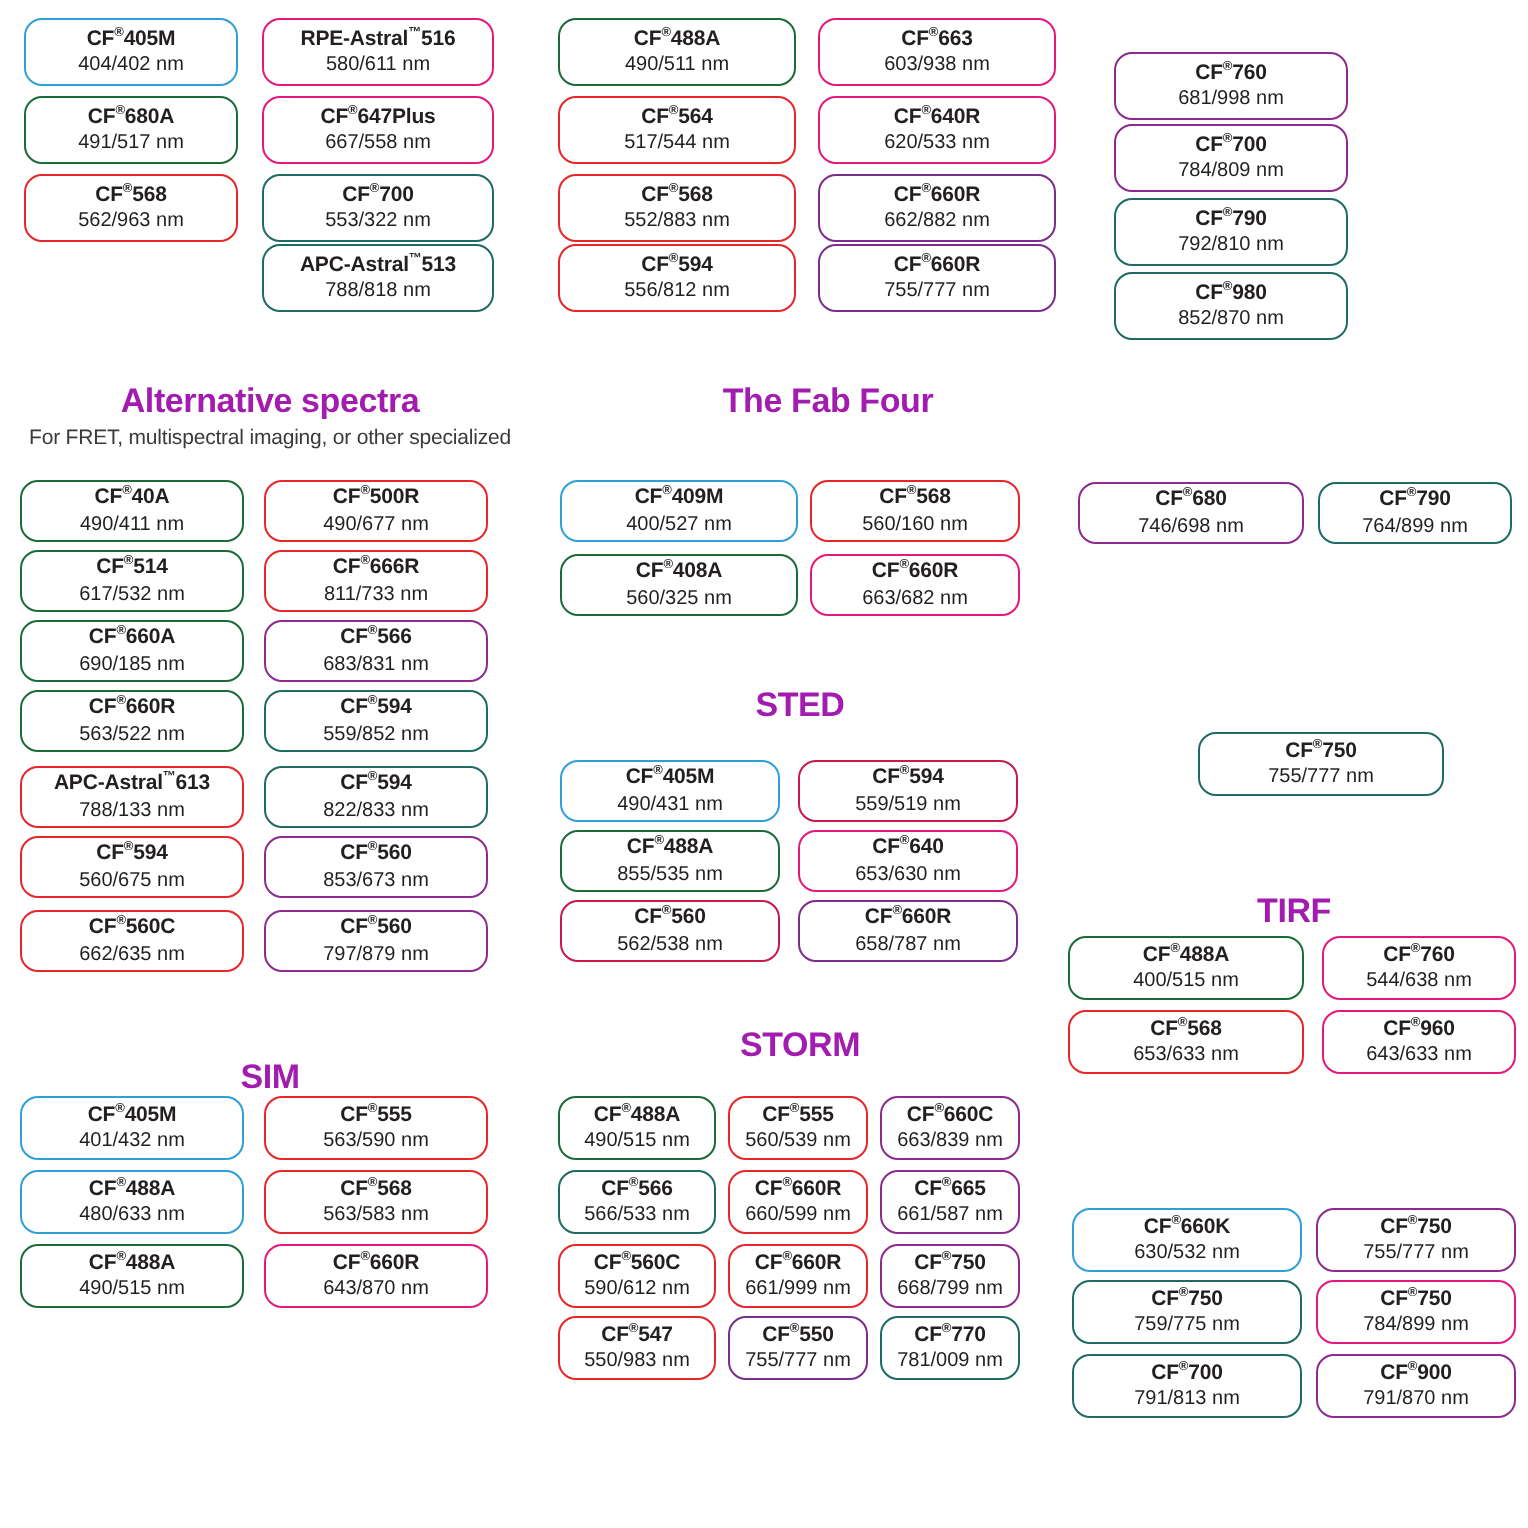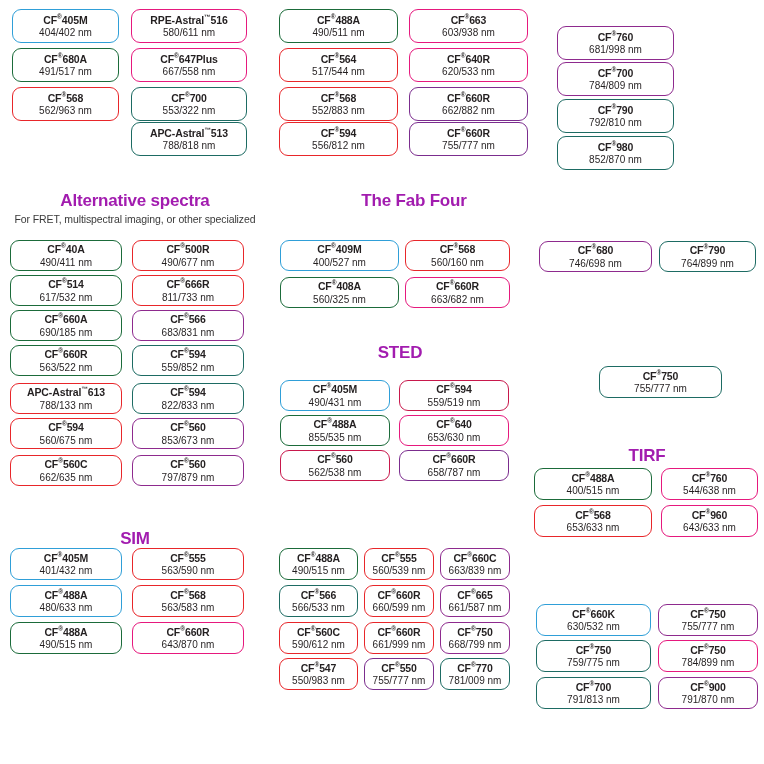--- a/index.html
+++ b/index.html
@@ -276,20 +276,21 @@
       <div class="wl">563/590 nm</div>
     </div>
     <div class="chip" style="left: 132px; top: 585px; width: 112px; height: 32px; border-color: rgb(232, 38, 42);">
       <div class="nm"><span>CF</span><span class="reg">®</span><span>568</span></div>
       <div class="wl">563/583 nm</div>
     </div>
     <div class="chip" style="left: 132px; top: 622px; width: 112px; height: 32px; border-color: rgb(230, 24, 125);">
       <div class="nm"><span>CF</span><span class="reg">®</span><span>660R</span></div>
       <div class="wl">643/870 nm</div>
     </div>
+    <div class="sec-title" style="left: 270px; top: 513px; width: 260px;">STORM</div>
     <div class="chip" style="left: 279px; top: 548px; width: 79px; height: 32px; border-color: rgb(27, 107, 58);">
       <div class="nm"><span>CF</span><span class="reg">®</span><span>488A</span></div>
       <div class="wl">490/515 nm</div>
     </div>
     <div class="chip" style="left: 279px; top: 585px; width: 79px; height: 32px; border-color: rgb(29, 107, 99);">
       <div class="nm"><span>CF</span><span class="reg">®</span><span>566</span></div>
       <div class="wl">566/533 nm</div>
     </div>
     <div class="chip" style="left: 279px; top: 622px; width: 79px; height: 32px; border-color: rgb(232, 38, 42);">
       <div class="nm"><span>CF</span><span class="reg">®</span><span>560C</span></div>

